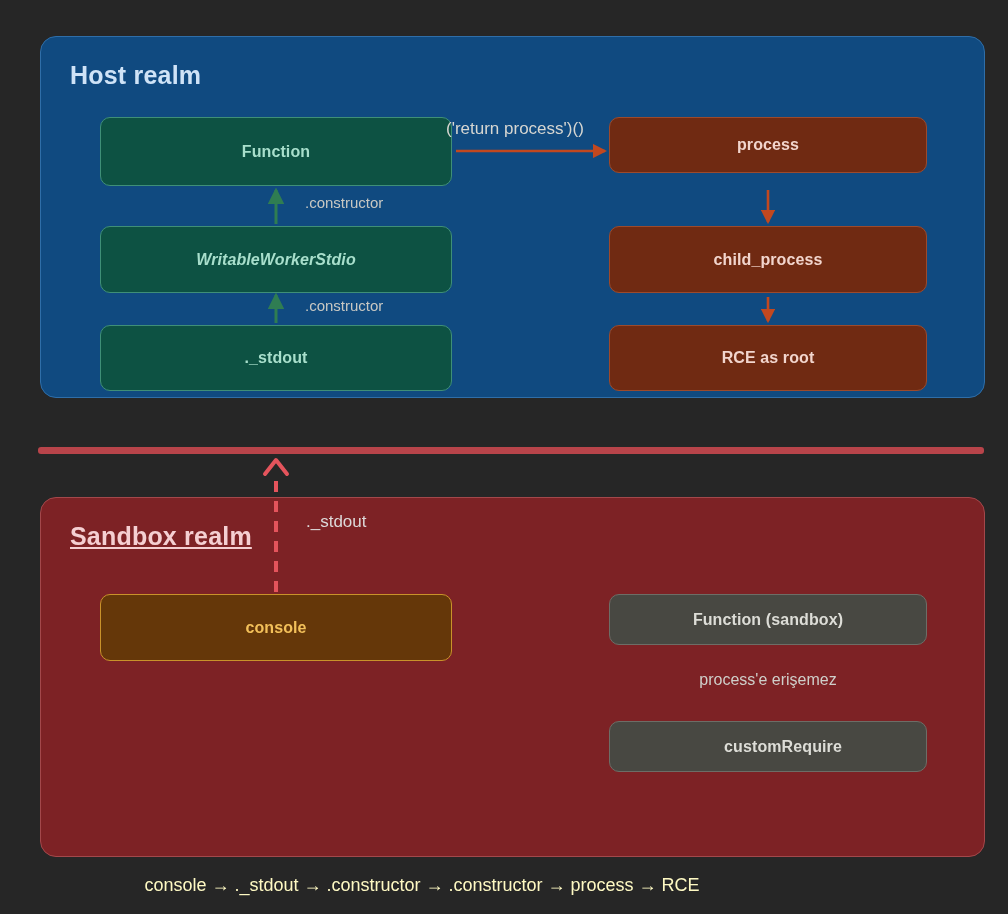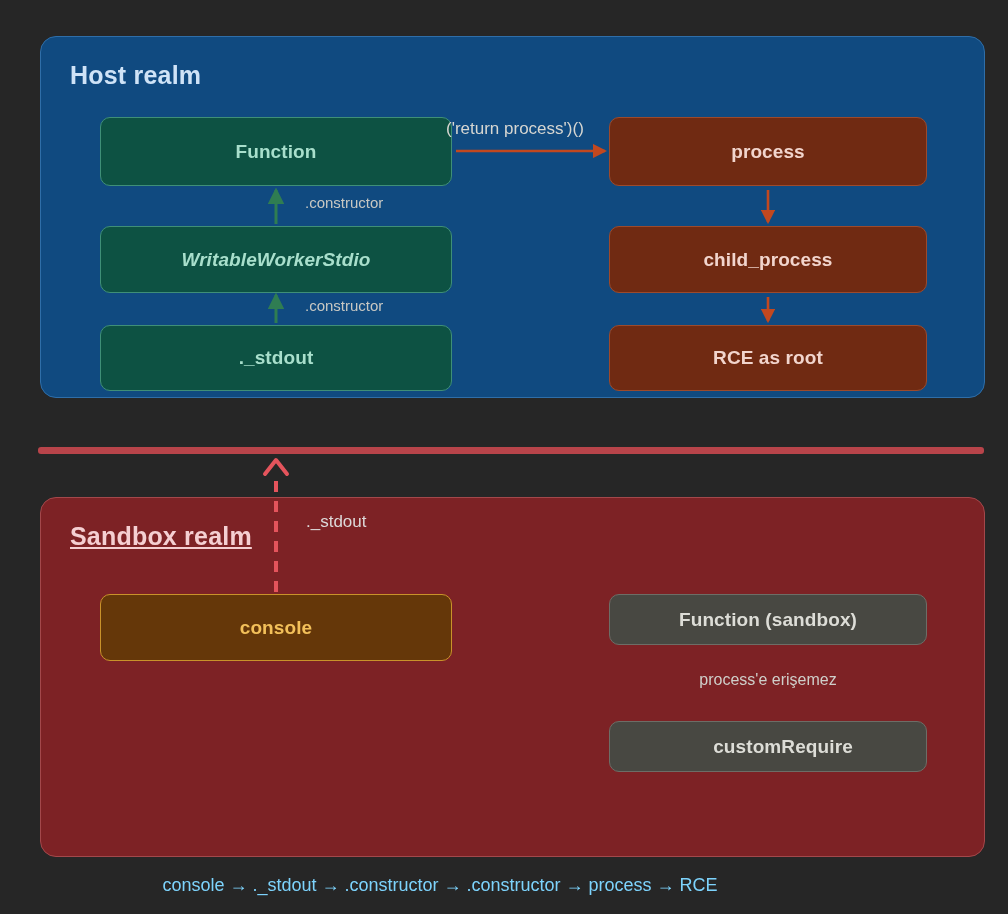--- a/index.html
+++ b/index.html
@@ -67,21 +67,21 @@
   }
 
   
   .node {
     position: absolute;
     box-sizing: border-box;
     border-radius: 10px;
     display: flex;
     align-items: center;
     justify-content: center;
-    font-size: 19px;
+    font-size: 16px;
     font-weight: bold;
     text-align: center;
     letter-spacing: 0.1px;
   }
   .node-green {
     background: #0d5243;
     border: 1px solid #3f8f77;
     color: #a8dfcc;
   }
   .node-brown {
@@ -98,21 +98,21 @@
     background: #653709;
     border: 1px solid #c9922a;
     color: #f3c05a;
   }
 
   
   .n-function          { left: 100px; top: 117px; width: 352px; height: 69px; }
   .n-writable          { left: 100px; top: 226px; width: 352px; height: 67px; font-style: italic; }
   .n-stdout            { left: 100px; top: 325px; width: 352px; height: 66px; }
   
-  .n-process           { left: 609px; top: 117px; width: 318px; height: 69px; }
+  .n-process           { left: 609px; top: 117px; width: 318px; height: 56px; }
   .n-childprocess      { left: 609px; top: 226px; width: 318px; height: 67px; }
   .n-rce               { left: 609px; top: 325px; width: 318px; height: 66px; }
   
   .n-console           { left: 100px; top: 594px; width: 352px; height: 67px; }
   .n-fnsandbox         { left: 609px; top: 594px; width: 318px; height: 51px; }
   .n-customrequire     { left: 609px; top: 721px; width: 318px; height: 51px; padding-left: 30px; }
 
   
   .edge-label {
     position: absolute;
@@ -138,22 +138,21 @@
   }
 
   
   .caption {
     position: absolute;
     left: 0;
     top: 875px;
     width: 844px;
     text-align: center;
     font-size: 18px;
-    color: #7dd3fc;
-    padding-left: 18px;
+    color: #fef9c3;
   }
 </style>
 </head>
 <body>
 
 <div class="canvas">
 
   <div class="realm realm-host">
     <div class="realm-title">Host realm</div>
   </div>

